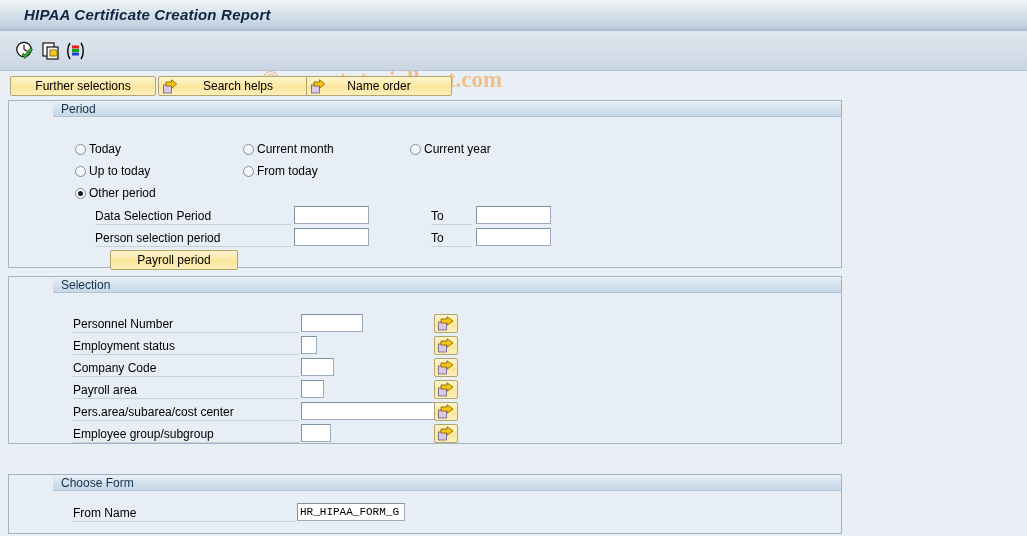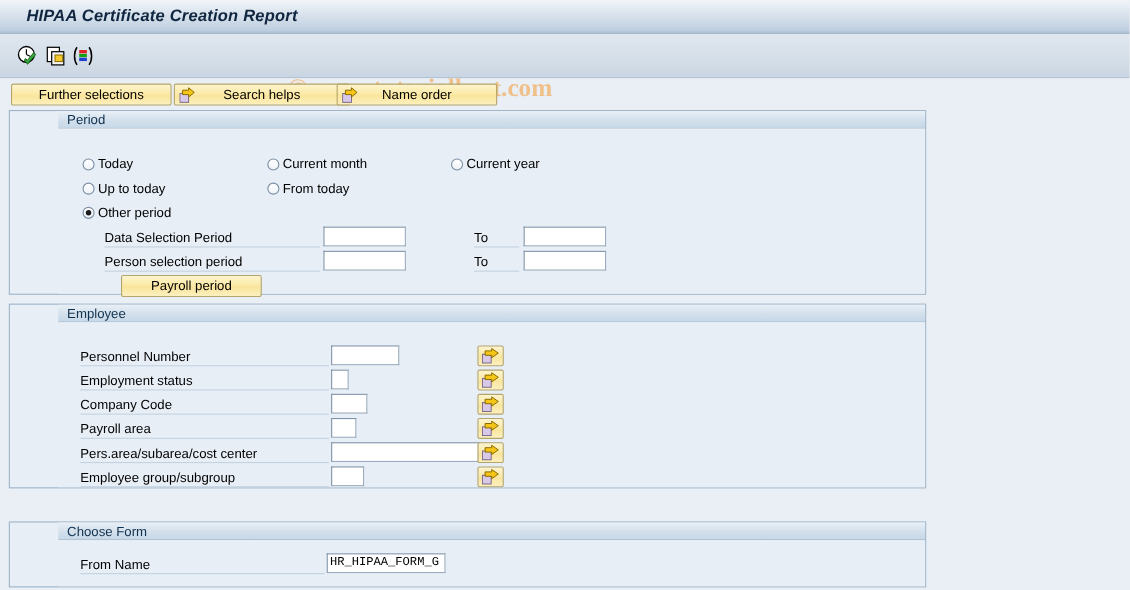--- a/index.html
+++ b/index.html
@@ -327,21 +327,21 @@
     <div class="lbl-underline" style="left:378px; top:129px; width:41px;"></div>
     <input class="sapinput" style="left: 423px; top: 111px; width: 75px; height: 18px;" value="">
 
     <div id="btn-payroll-period">
       <span>Payroll period</span>
     </div>
   </div>
 </div>
 
 <div id="panel-selection" class="panel">
-  <div class="panel-header">Employee</div>
+  <div class="panel-header">Selection</div>
   <div class="panel-body">
 
     <div class="fld-label" style="left:20px; top:24px;">Personnel Number</div>
     <div class="lbl-underline" style="left:20px; top:39px; width:226px;"></div>
     <input class="sapinput" style="left: 248px; top: 21px; width: 62px; height: 18px;" value="">
     <div class="multi-btn" style="left:381px; top:21px;">
       <svg width="17" height="15" viewBox="0 0 17 15">
           <rect x="0.5" y="6" width="8" height="8" fill="#d9c9e8" stroke="#6b5b80" stroke-width="0.8"></rect>
           <path d="M3 3 L9 3 L9 0.8 L15 5 L9 9.2 L9 7 L3 7 Z" fill="#f5c518" stroke="#8a6a00" stroke-width="0.9" stroke-linejoin="round"></path>
         </svg>

